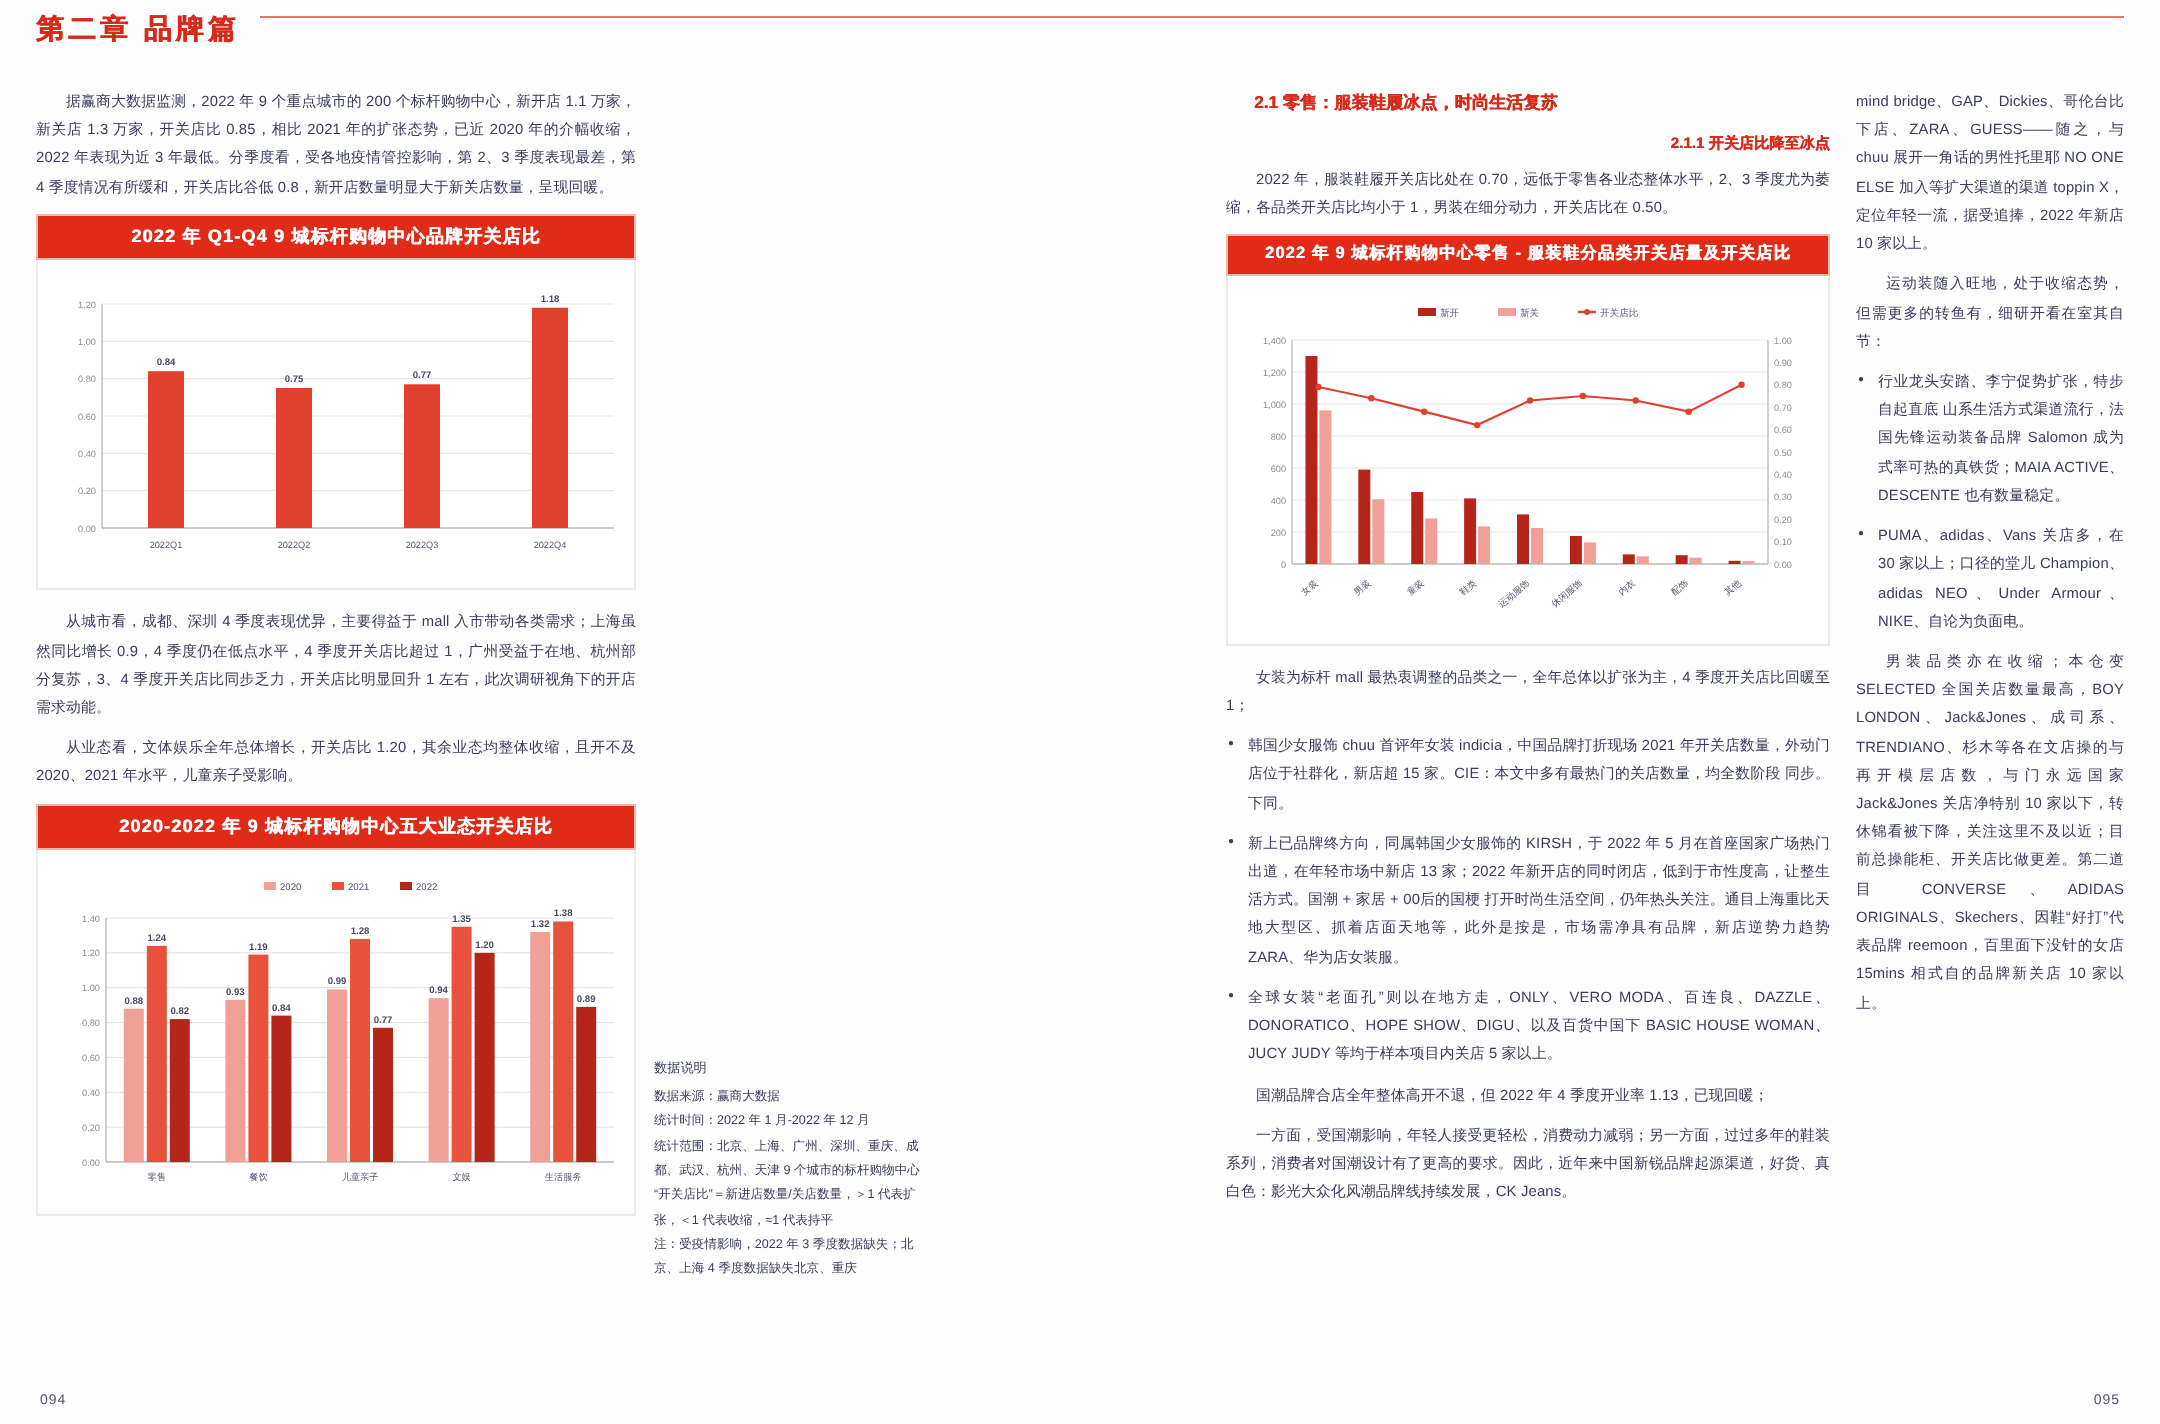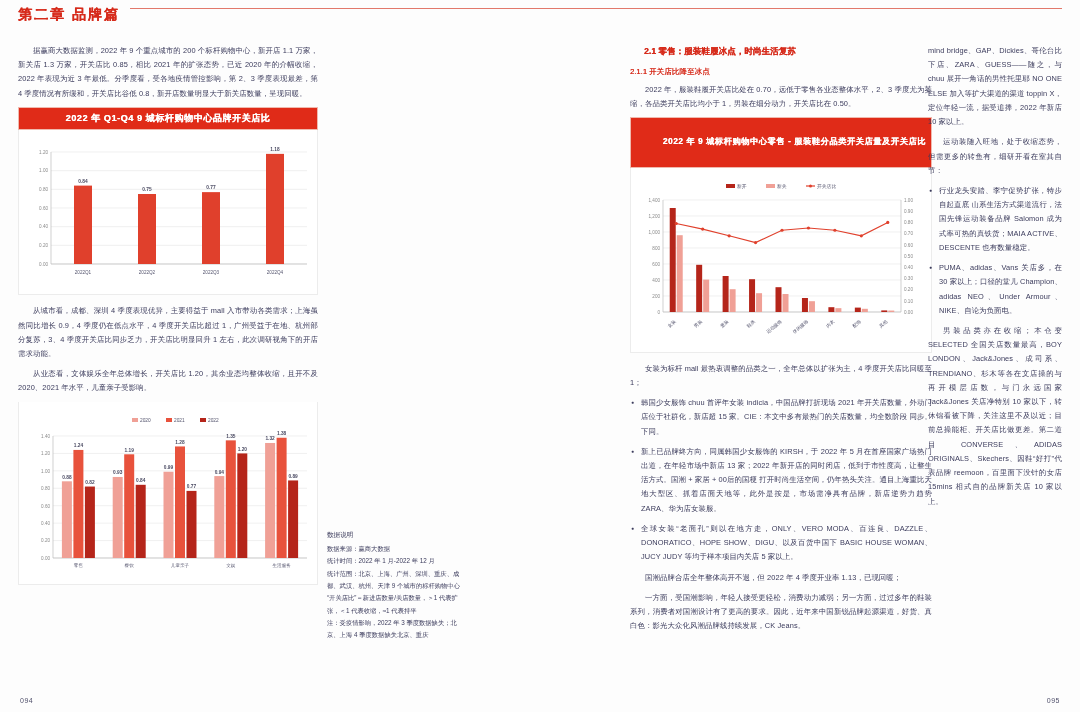--- a/index.html
+++ b/index.html
@@ -27,36 +27,37 @@
     letter-spacing: 2px; white-space: nowrap;
     text-shadow: 0.4px 0 0 #d62a1a;
   }
   .chapter-rule {
     flex: 1; height: 1px; background: #e2786b; margin-top: 2px;
   }
 
   
   .col { position: absolute; top: 44px; }
   .col-left   { left: 18px;  width: 300px; }
-  .col-mid    { left: 630px; width: 302px; }
+  .col-mid    { left: 613px; width: 302px; }
   .col-right  { left: 928px; width: 134px; }
 
   
   .side-note { position: absolute; left: 327px; top: 528px; width: 138px; }
 
   
   .h2 {
     font-size: 8.6px; font-weight: bold; color: #d62a1a;
     line-height: 1.75; margin: 0 0 7px 0; text-indent: 14px;
     text-shadow: 0.3px 0 0 #d62a1a;
   }
   .h3 {
-    font-size: 7.6px; font-weight: normal; color: #d62a1a;
+    font-size: 7.6px; font-weight: bold; color: #d62a1a;
     line-height: 1.7; margin: 0 0 4px 0;
     text-shadow: 0.25px 0 0 #d62a1a;
+    text-align: right;
   }
   .p {
     font-size: 7.4px; color: #3b3b5c; line-height: 1.92;
     margin: 0 0 6px 0; text-align: justify; text-indent: 15px;
     letter-spacing: 0.1px;
   }
   .p.noindent { text-indent: 0; }
   .p.bullet   { text-indent: 0; padding-left: 11px; position: relative; }
   .p.bullet::before {
     content: "●"; position: absolute; left: 1px; top: 0;
@@ -67,21 +68,21 @@
   .chart-card { margin: 6px 0 9px 0; }
   .chart-title-bar {
     background: #e02b18;
     border: 1px solid #f0b9ae;
     color: #ffffff; font-weight: bold;
     font-size: 9px; line-height: 1.5;
     text-align: center; padding: 4px 6px;
     letter-spacing: 0.6px;
     text-shadow: 0.3px 0 0 #fff;
   }
-  .chart-title-bar.small { font-size: 8.2px; text-align: right; padding: 18px 5px; }
+  .chart-title-bar.small { font-size: 8.2px; text-align: center; padding: 3px 5px; }
   .chart-body {
     border: 1px solid #ececec; border-top: none;
     background: #fff; padding: 8px 4px 4px 4px;
   }
 
   
   svg { display: block; }
   .gridline { stroke: #e5e5e5; stroke-width: 0.6; }
   .axisline { stroke: #bcbcbc; stroke-width: 0.7; }
   .ticklbl  { font-size: 4.6px; fill: #8a8a8a; font-family: "Liberation Sans", sans-serif; }
@@ -148,20 +149,21 @@
             <text x="252" y="12.866666666666674" class="dlbl" text-anchor="middle">1.18</text>
             <text x="252" y="136" class="catlbl" text-anchor="middle">2022Q4</text>
           </svg>
       </div>
     </div>
 
     <div class="p">从城市看，成都、深圳 4 季度表现优异，主要得益于 mall 入市带动各类需求；上海虽然同比增长 0.9，4 季度仍在低点水平，4 季度开关店比超过 1，广州受益于在地、杭州部分复苏，3、4 季度开关店比同步乏力，开关店比明显回升 1 左右，此次调研视角下的开店需求动能。</div>
     <div class="p">从业态看，文体娱乐全年总体增长，开关店比 1.20，其余业态均整体收缩，且开不及 2020、2021 年水平，儿童亲子受影响。</div>
 
     <div class="chart-card">
+      <div class="chart-title-bar">2020-2022 年 9 城标杆购物中心五大业态开关店比</div>
       <div class="chart-body">
         <svg id="svg-chart-2" width="292" height="170" viewBox="0 0 292 170">
             <rect x="109" y="8" width="6" height="4" fill="#f0a096"></rect>
             <text x="117" y="12" class="leglbl" text-anchor="start">2020</text>
             <rect x="143" y="8" width="6" height="4" fill="#e8523c"></rect>
             <text x="151" y="12" class="leglbl" text-anchor="start">2021</text>
             <rect x="177" y="8" width="6" height="4" fill="#b5251a"></rect>
             <text x="185" y="12" class="leglbl" text-anchor="start">2022</text>
             <line x1="30" y1="148" x2="284" y2="148" class="gridline"></line>
             <text x="27" y="149.8" class="ticklbl" text-anchor="end">0.00</text>

